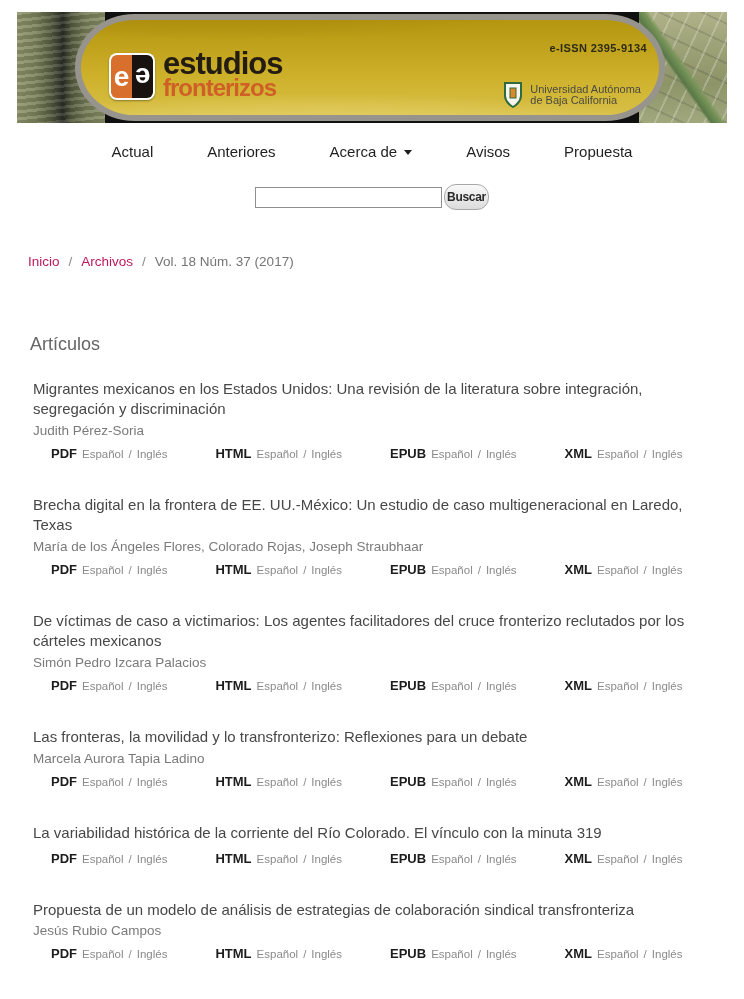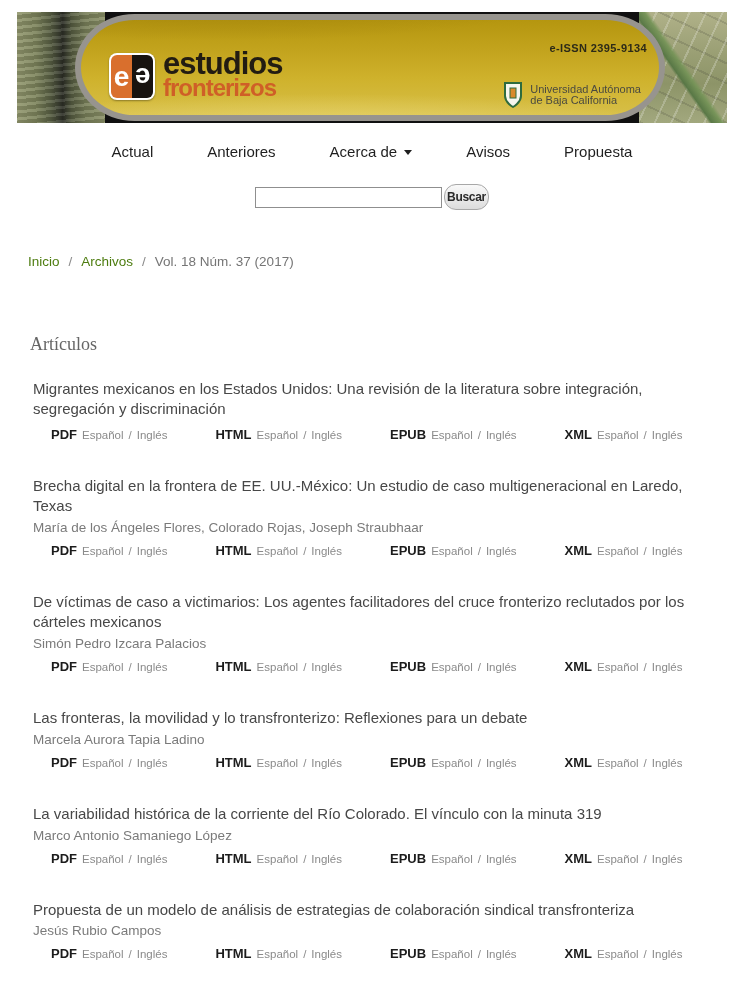--- a/index.html
+++ b/index.html
@@ -62,25 +62,25 @@
   .search-row { margin-top:24px; display:flex; justify-content:center; align-items:center; }
   .search-input { width:187px; height:21px; border:1px solid #8f8f8f; background:#fff; padding:0 4px; font-size:13px; }
   .search-btn {
     margin-left:2px; height:26px; padding:0 2px; font-size:12px; font-weight:bold; color:#2b2b2b;
     background:linear-gradient(#f9f9f9,#dcdcdc); border:1px solid #a8a8a8; border-radius:12px;
     font-family:inherit; letter-spacing:-.3px; cursor:pointer;
   }
 
   
   .breadcrumb { margin:44px 0 0 28px; font-size:13.5px; color:#757575; }
-  .breadcrumb a { color:#4d7c0f; text-decoration:none; cursor:pointer; }
+  .breadcrumb a { color:#be185d; text-decoration:none; cursor:pointer; }
   .breadcrumb .sep { margin:0 9px; color:#8a8a8a; }
 
   
-  .section-title { margin:65px 0 0 30px; font-size:18px; font-weight:normal; color:#666;font-family:Liberation Serif, serif; }
+  .section-title { margin:65px 0 0 30px; font-size:18px; font-weight:normal; color:#666; }
   .articles { margin:24px 30px 26px 33px; }
   .article { margin-bottom:34px; }
   .article-title {
     font-size:15px; line-height:1.33; color:#474747; text-decoration:none; display:block;
     max-width:690px; cursor:pointer;
   }
   .article-authors { margin-top:4px; font-size:13.5px; color:#7a7a7a; }
   .galleys { margin-top:8px; display:flex; flex-wrap:wrap; gap:0 30px; align-items:baseline; }
   .galley-group { display:flex; align-items:baseline; gap:5px; }
   .galley-fmt { font-size:13px; font-weight:bold; color:#1c1c1c;padding-left:18px; }
@@ -132,20 +132,21 @@
   <input class="search-input" type="text" value="" style="">
   <button class="search-btn">Buscar</button>
 </div>
 
 <div class="breadcrumb"><a class="crumb">Inicio</a><span class="sep">/</span><a class="crumb">Archivos</a><span class="sep">/</span><span class="crumb">Vol. 18 Núm. 37 (2017)</span></div>
 
 <h2 class="section-title">Artículos</h2>
 <div class="articles">
     <div class="article">
       <a class="article-title">Migrantes mexicanos en los Estados Unidos: Una revisión de la literatura sobre integración, segregación y discriminación</a>
+      <div class="article-authors">Judith Pérez-Soria</div>
       <div class="galleys">
         <span class="galley-group">
           <span class="galley-fmt">PDF</span>
           <a class="galley-lang">Español</a>
           <span class="galley-sep">/</span>
           <a class="galley-lang">Inglés</a>
         </span>
         <span class="galley-group">
           <span class="galley-fmt">HTML</span>
           <a class="galley-lang">Español</a>
@@ -251,21 +252,20 @@
         <span class="galley-group">
           <span class="galley-fmt">XML</span>
           <a class="galley-lang">Español</a>
           <span class="galley-sep">/</span>
           <a class="galley-lang">Inglés</a>
         </span>
       </div>
     </div>
     <div class="article">
       <a class="article-title">La variabilidad histórica de la corriente del Río Colorado. El vínculo con la minuta 319</a>
-      <div class="article-authors">Marco Antonio Samaniego López</div>
       <div class="galleys">
         <span class="galley-group">
           <span class="galley-fmt">PDF</span>
           <a class="galley-lang">Español</a>
           <span class="galley-sep">/</span>
           <a class="galley-lang">Inglés</a>
         </span>
         <span class="galley-group">
           <span class="galley-fmt">HTML</span>
           <a class="galley-lang">Español</a>

